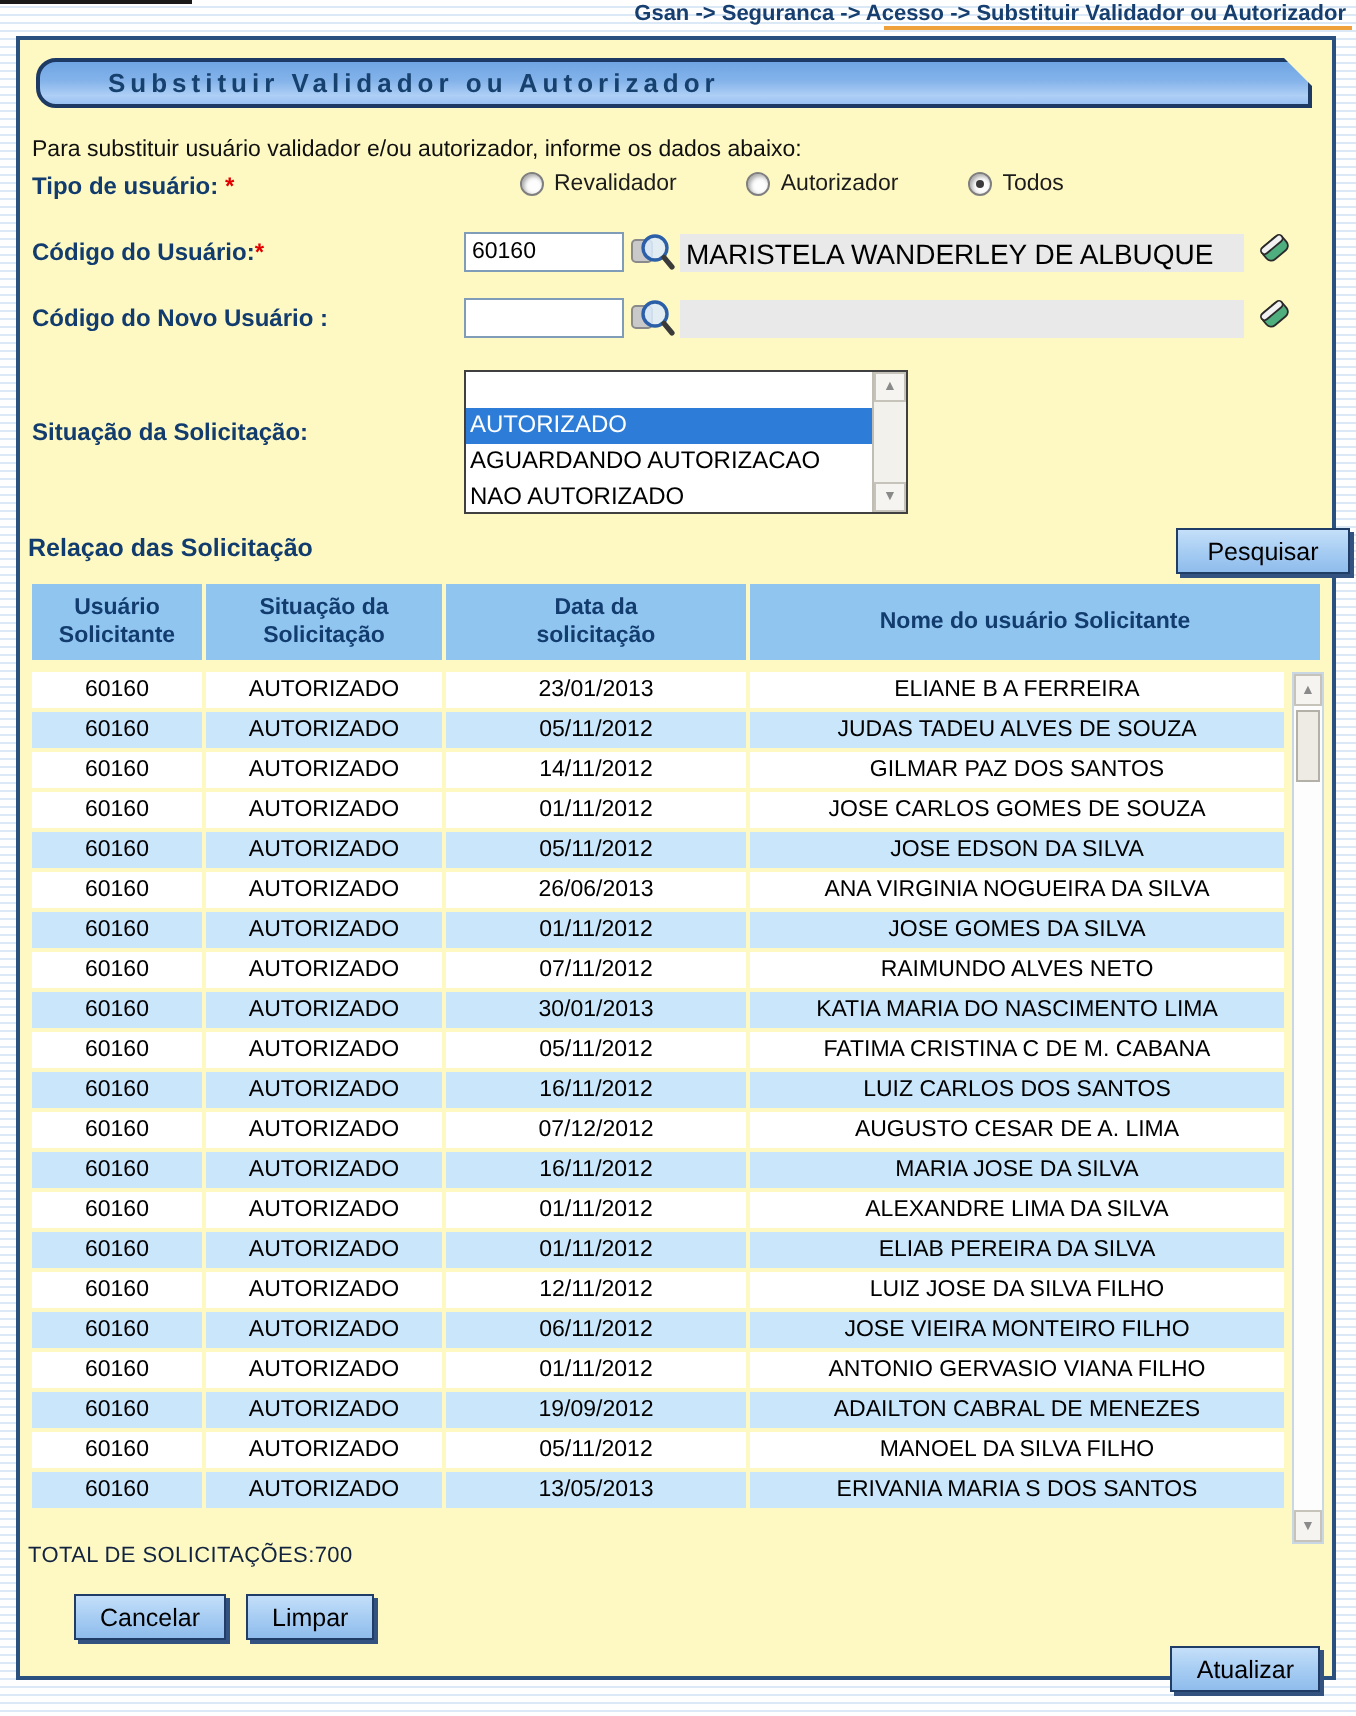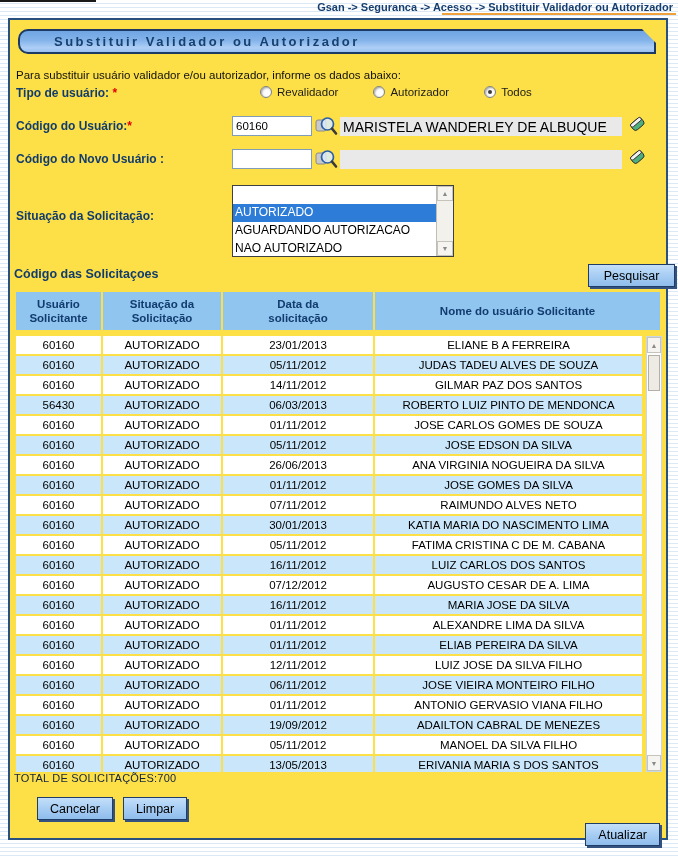--- a/index.html
+++ b/index.html
@@ -11,21 +11,21 @@
   }
   .topline { position:absolute; left:0; top:0; width:96px; height:2px; background:#1a1a1a; }
   .breadcrumb {
     position:absolute; top:1px; right:5px; font-size:11px; font-weight:bold;
     color:#163e6e; white-space:nowrap;
   }
   .crumb-underline { position:absolute; top:13px; left:442px; width:234px; height:2px; background:#efa23c; }
 
   .panel {
     position:absolute; left:8px; top:18px; width:660px; height:822px;
-    background:#fde047; border:2px solid #2a5080;
+    background:#fef9c3; border:2px solid #2a5080;
   }
   .titlebar {
     position:absolute; left:8px; top:9px; width:638px; height:25px;
     background:linear-gradient(180deg,#6fa5e4, #6fa5e4 0%, #84b3ea 45%, #aecff6 80%, #9ac2f1 100%);
     background:linear-gradient(180deg,#6fa5e4 0%, #84b3ea 45%, #aecff6 80%, #9ac2f1 100%);
     border:2px solid #1c3a64; border-radius:10px 0 0 10px;
     clip-path:polygon(0 0, calc(100% - 14px) 0, 100% 14px, 100% 100%, 0 100%);
     display:flex; align-items:center;
   }
   .titlebar span { font-size:13px; font-weight:bold; color:#16406e; letter-spacing:2.5px; padding-left:34px; }
@@ -174,21 +174,21 @@
         <div class="lb-item sel">AUTORIZADO</div>
         <div class="lb-item">AGUARDANDO AUTORIZACAO</div>
         <div class="lb-item">NAO AUTORIZADO</div>
       </div>
     <div class="lb-sb">
       <div class="sb-btn">▲</div>
       <div class="sb-btn">▼</div>
     </div>
   </div>
 
-  <div class="relacao">Código das Solicitaçoes</div>
+  <div class="relacao">Relaçao das Solicitação</div>
   <div class="gbtn btn-pesquisar">Pesquisar</div>
 
   <table class="grid-head">
     <colgroup>
         <col style="width:85px">
         <col style="width:118px">
         <col style="width:150px">
         <col>
       </colgroup>
     <tbody>
@@ -224,26 +224,20 @@
             <td>AUTORIZADO</td>
             <td>05/11/2012</td>
             <td>JUDAS TADEU ALVES DE SOUZA</td>
           </tr>
           <tr class="odd">
             <td>60160</td>
             <td>AUTORIZADO</td>
             <td>14/11/2012</td>
             <td>GILMAR PAZ DOS SANTOS</td>
           </tr>
-          <tr class="even">
-            <td>56430</td>
-            <td>AUTORIZADO</td>
-            <td>06/03/2013</td>
-            <td>ROBERTO LUIZ PINTO DE MENDONCA</td>
-          </tr>
           <tr class="odd">
             <td>60160</td>
             <td>AUTORIZADO</td>
             <td>01/11/2012</td>
             <td>JOSE CARLOS GOMES DE SOUZA</td>
           </tr>
           <tr class="even">
             <td>60160</td>
             <td>AUTORIZADO</td>
             <td>05/11/2012</td>

